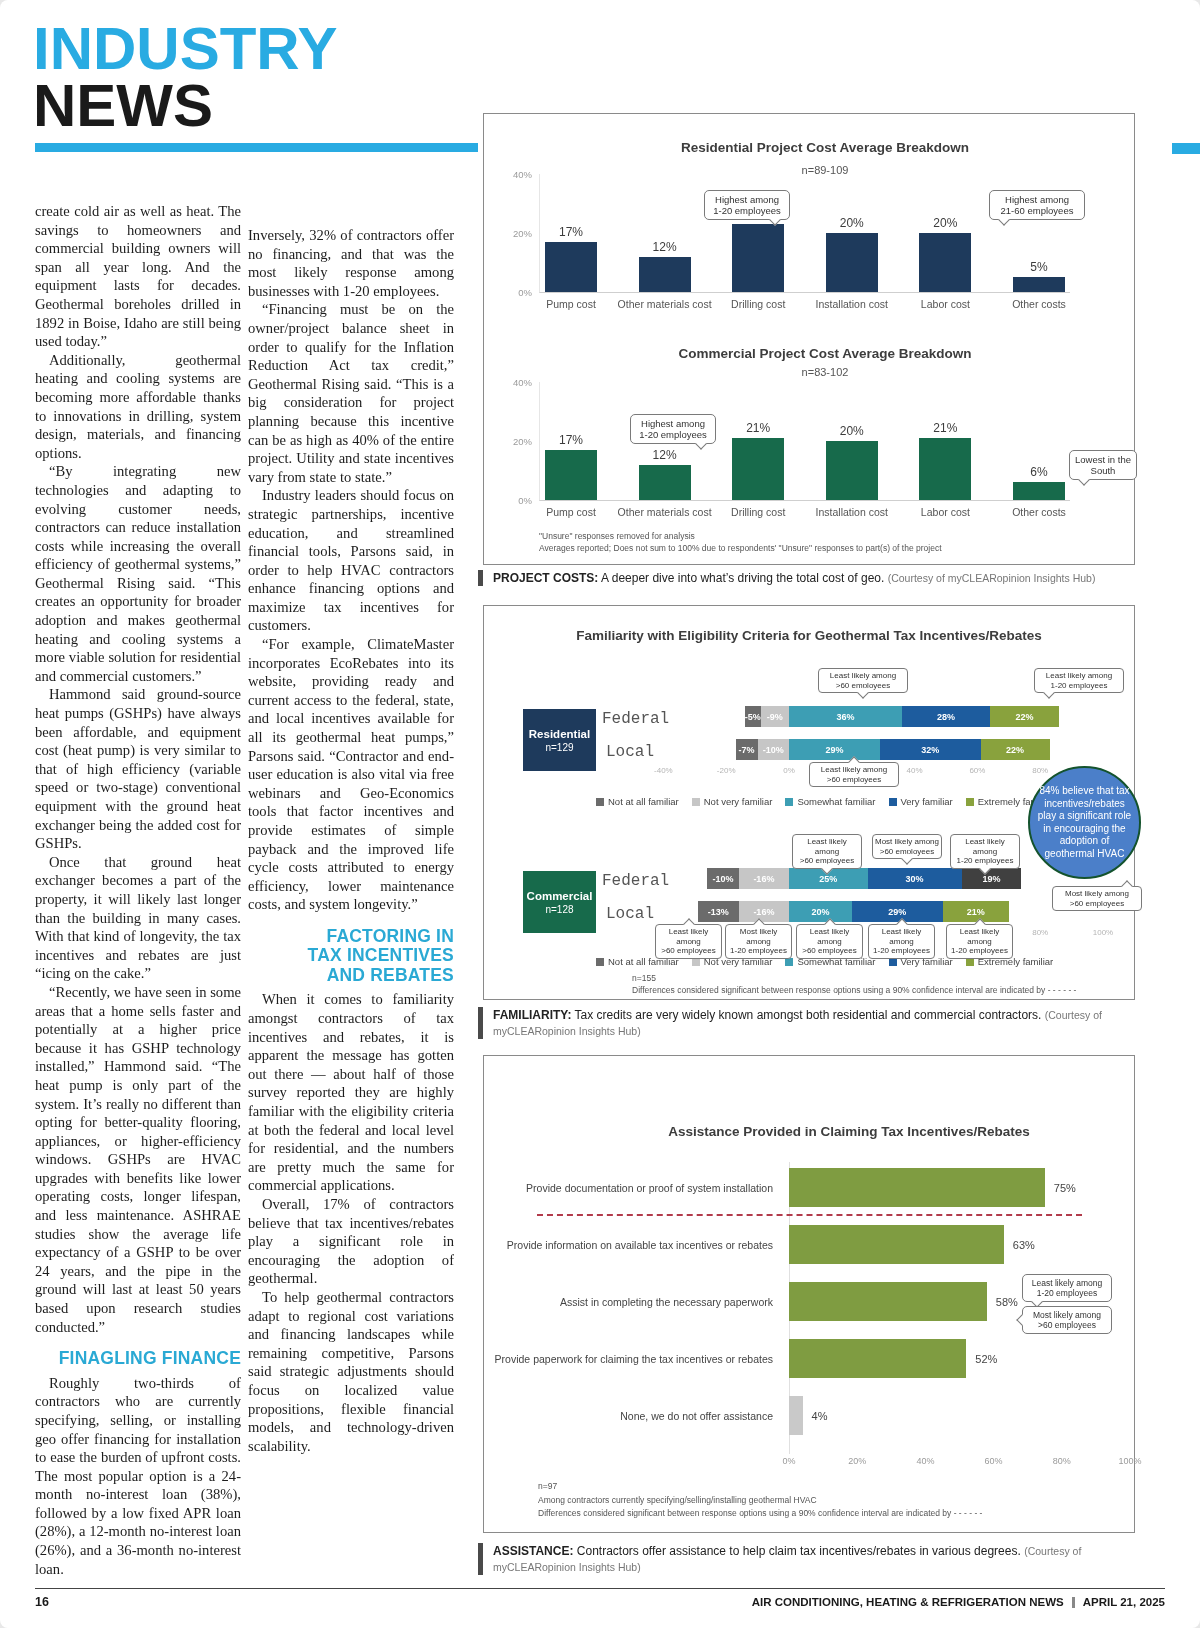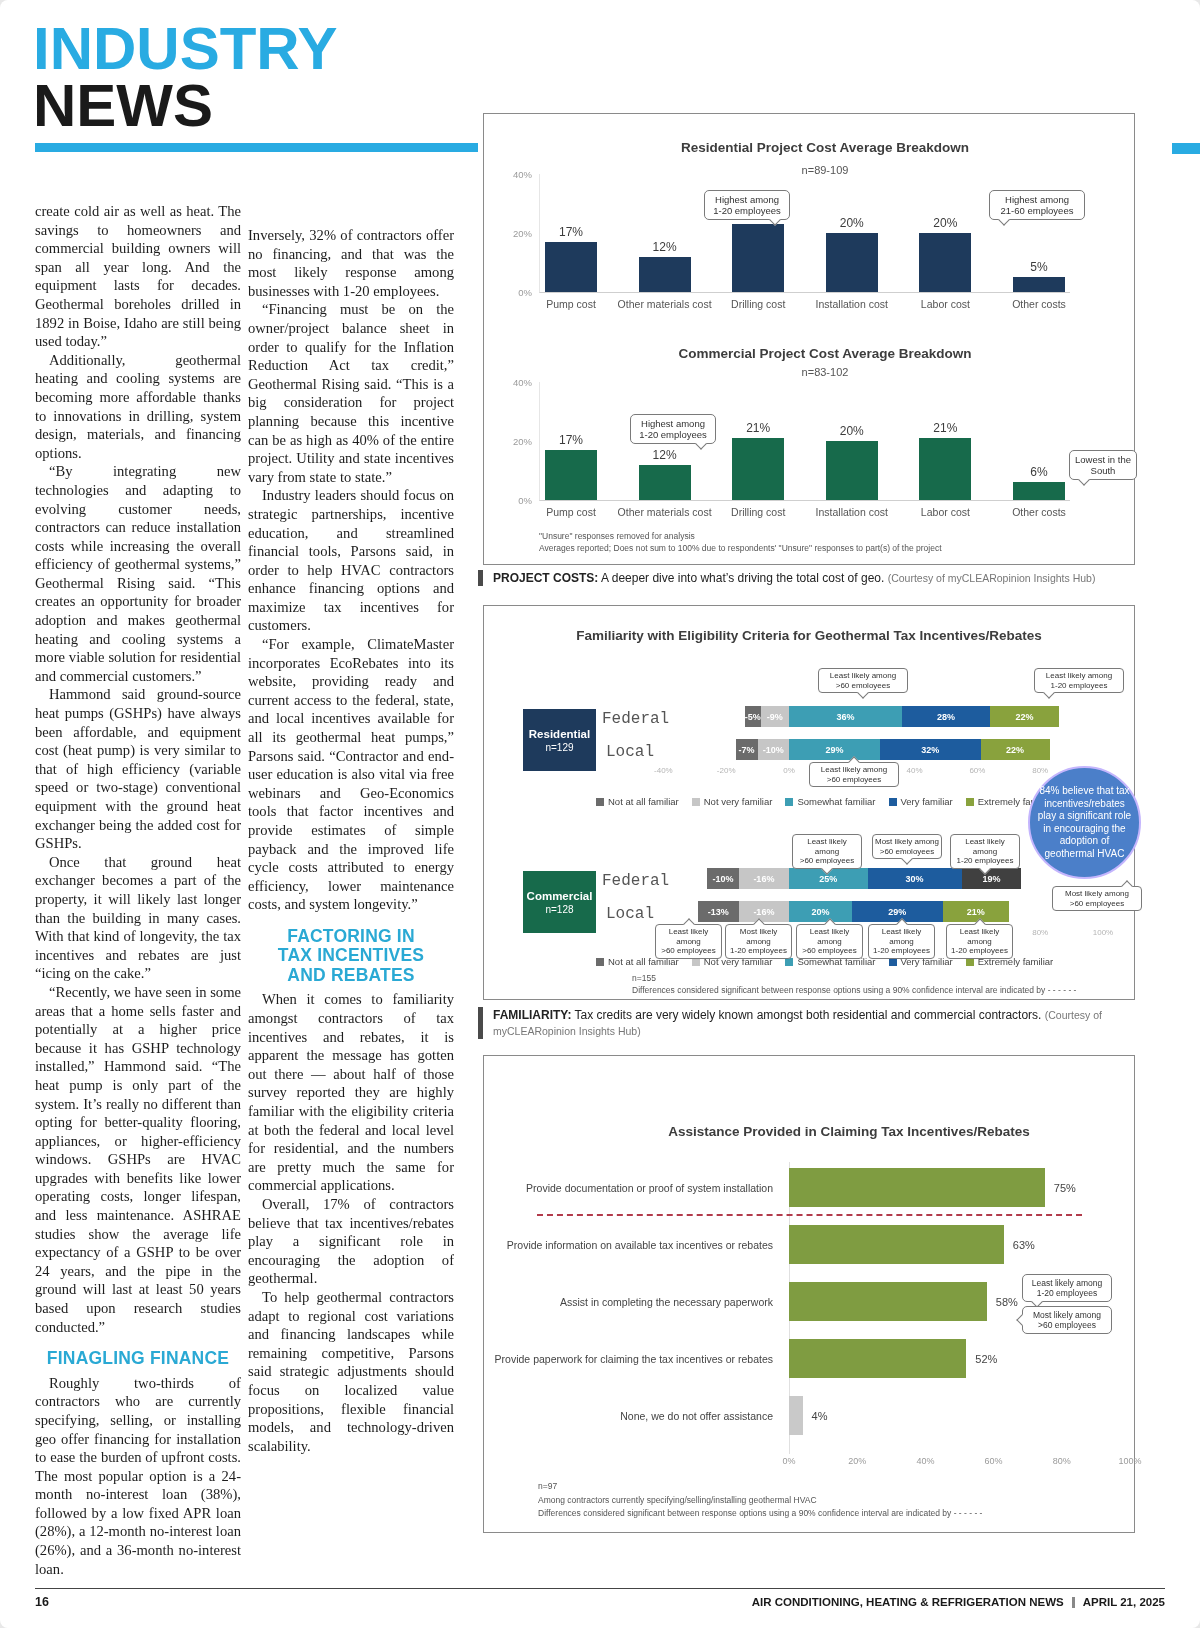--- a/index.html
+++ b/index.html
@@ -12,21 +12,21 @@
   .masthead .l2{color:#1a1a1a;}
   .mast-rule{position:absolute;left:35px;top:143px;width:443px;height:9px;background:#29abe2;}
   .edge-tab{position:absolute;right:0;top:143px;width:28px;height:11px;background:#29abe2;}
   
   .col{position:absolute;top:202px;width:206px;font-size:14.6px;line-height:18.6px;
        text-align:justify;height:1380px;overflow:hidden;}
   .col1{left:35px;} .col2{left:248px;margin-top:24px;}
   .col p{margin:0;}
   .col p.ind{text-indent:14px;}
   .subhead{font-family:"Liberation Sans",sans-serif;color:#2aa9d4;font-weight:700;
-           font-size:17.5px;line-height:19.5px;margin:13px 0 5px 0;text-align:center;
+           font-size:17.5px;line-height:19.5px;margin:13px 0 5px 0;text-align:right;
            white-space:pre-line;letter-spacing:.2px;}
   
   .chart-box{position:absolute;left:483px;width:652px;border:1.5px solid #8a8a8a;
              background:#fff;font-family:"Liberation Sans",sans-serif;box-sizing:border-box;}
   #box1{top:113px;height:452px;}
   #box2{top:605px;height:395px;}
   #box3{top:1055px;height:478px;}
   .vc-title{position:absolute;left:42px;right:10px;text-align:center;font-size:13.5px;
             font-weight:700;color:#3d3d3d;}
   .vc-sub{position:absolute;left:42px;right:10px;text-align:center;font-size:11px;color:#555;}
@@ -65,21 +65,21 @@
        color:#fff;font-weight:700;font-size:9px;overflow:visible;}
   .rowlab{position:absolute;left:118px;width:52px;text-align:right;font-size:16px;color:#555;font-family:Liberation Mono, monospace;}
   .ax{position:absolute;left:0;right:0;height:12px;}
   .ax span{position:absolute;transform:translateX(-50%);font-size:8px;color:#b5b5b5;}
   .legend{position:absolute;left:112px;display:flex;gap:13px;align-items:center;}
   .lg-item{display:flex;align-items:center;gap:4px;}
   .lg-sq{width:8px;height:8px;}
   .lg-tx{font-size:9.5px;color:#444;}
   .fam-notes{position:absolute;left:148px;font-size:8.5px;color:#555;line-height:12px;}
   .circle{position:absolute;left:544px;top:160px;width:113px;height:113px;border-radius:50%;
-          background:#4b7fc9;border:2px solid #c4b5fd;box-sizing:border-box;color:#fff;
+          background:#4b7fc9;border:2px solid #14532d;box-sizing:border-box;color:#fff;
           display:flex;align-items:center;justify-content:center;text-align:center;
           font-size:10px;line-height:12.5px;padding:6px;z-index:3;}
   
   .hlabel{position:absolute;left:0;width:297px;top:50%;transform:translateY(-50%);
           text-align:right;font-size:10.5px;color:#444;line-height:12px;padding-right:8px;box-sizing:border-box;}
   .hrow{position:absolute;left:0;right:0;height:39px;}
   .hbar{position:absolute;left:305px;top:0;height:39px;}
   .hval{position:absolute;top:50%;transform:translateY(-50%);font-size:11px;color:#444;}
   .axis-v{position:absolute;left:305px;top:106px;height:292px;width:1px;background:#e0e0e0;}
   .red-dash{position:absolute;left:53px;top:158px;width:545px;border-top:2px dashed #b23b4b;}
@@ -413,20 +413,25 @@
         <span style="left: 577.8px;">80%</span>
         <span style="left: 646px;">100%</span>
       </div>
     <div class="hnotes">
       <div>n=97</div>
       <div>Among contractors currently specifying/selling/installing geothermal HVAC</div>
       <div>Differences considered significant between response options using a 90% confidence interval are indicated by - - - - - -</div>
     </div>
   </div>
 
+  <div class="caption" style="top:1543px">
+    <span class="cap-tag">ASSISTANCE:</span>
+    <span class="cap-text">Contractors offer assistance to help claim tax incentives/rebates in various degrees.</span>
+    <span class="cap-courtesy">(Courtesy of myCLEARopinion Insights Hub)</span>
+  </div>
 
   <div class="footer-rule"></div>
   <div class="footer-left">16</div>
   <div class="footer-right">
     <span>AIR CONDITIONING, HEATING &amp; REFRIGERATION NEWS</span>
     <span class="footer-div"></span>
     <span>APRIL 21, 2025</span>
   </div>
 
 </div>

